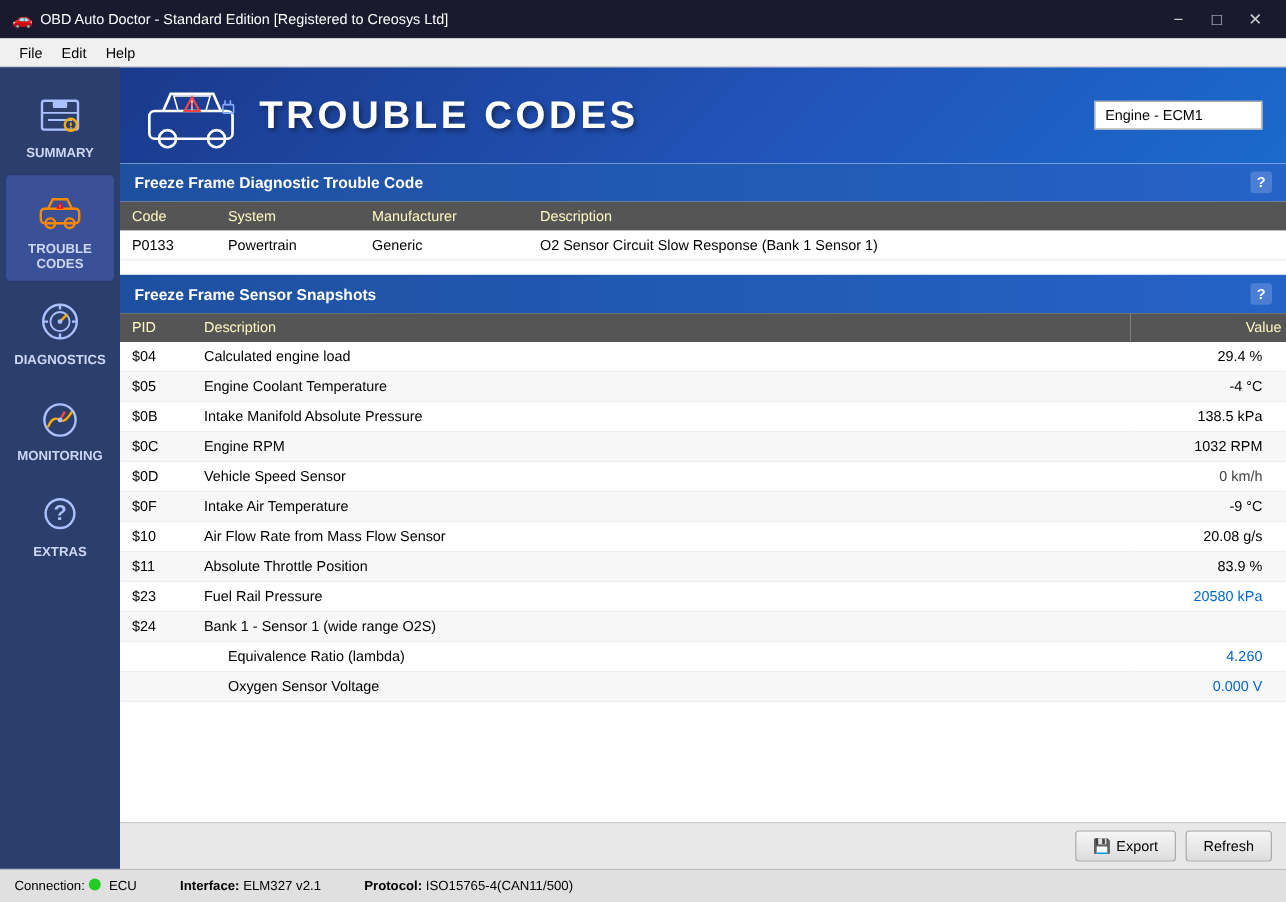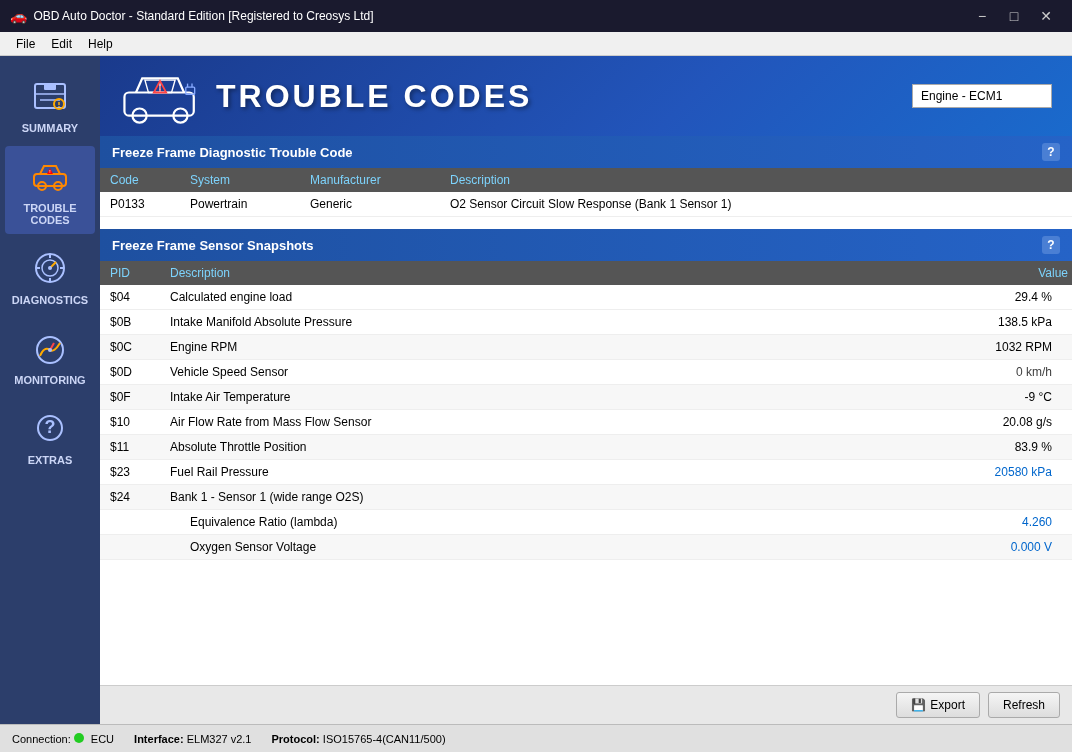--- a/index.html
+++ b/index.html
@@ -173,21 +173,21 @@
       cursor: pointer;
     }
 
     
     .data-table {
       width: 100%;
       border-collapse: collapse;
     }
     .data-table th {
       background: #555;
-      color: #7dd3fc;
+      color: #fef9c3;
       font-weight: normal;
       font-size: 12px;
       padding: 5px 10px;
       text-align: left;
     }
     .data-table td {
       padding: 5px 10px;
       border-bottom: 1px solid #eee;
       font-size: 12px;
     }
@@ -195,21 +195,21 @@
 
     
     .bottom-bar {
       height: 28px;
       background: #e0e0e0;
       border-top: 1px solid #bbb;
       display: flex;
       align-items: center;
       padding: 0 12px;
       font-size: 11px;
-      gap: 20px;
+      gap: 36px;
     }
     .connection-dot {
       width: 10px; height: 10px;
       background: #22cc22;
       border-radius: 50%;
       display: inline-block;
       margin-right: 4px;
     }
 
     
@@ -398,20 +398,25 @@
             <th>Description</th>
             <th style="width:130px; text-align:right; padding-right:4px;">Value</th>
           </tr>
         </thead>
         <tbody id="sensor-tbody">
         <tr style="background: white;">
               <td>$04</td>
               <td>Calculated engine load</td>
               <td style="text-align: right; padding-right: 20px;">29.4 %</td>
             </tr>
+            <tr style="background: rgb(247, 247, 247);">
+              <td>$05</td>
+              <td>Engine Coolant Temperature</td>
+              <td style="text-align: right; padding-right: 20px;">-4 °C</td>
+            </tr>
             <tr style="background: white;">
               <td>$0B</td>
               <td>Intake Manifold Absolute Pressure</td>
               <td style="text-align: right; padding-right: 20px;">138.5 kPa</td>
             </tr>
             <tr style="background: rgb(247, 247, 247);">
               <td>$0C</td>
               <td>Engine RPM</td>
               <td style="text-align: right; padding-right: 20px;">1032 RPM</td>
             </tr>

